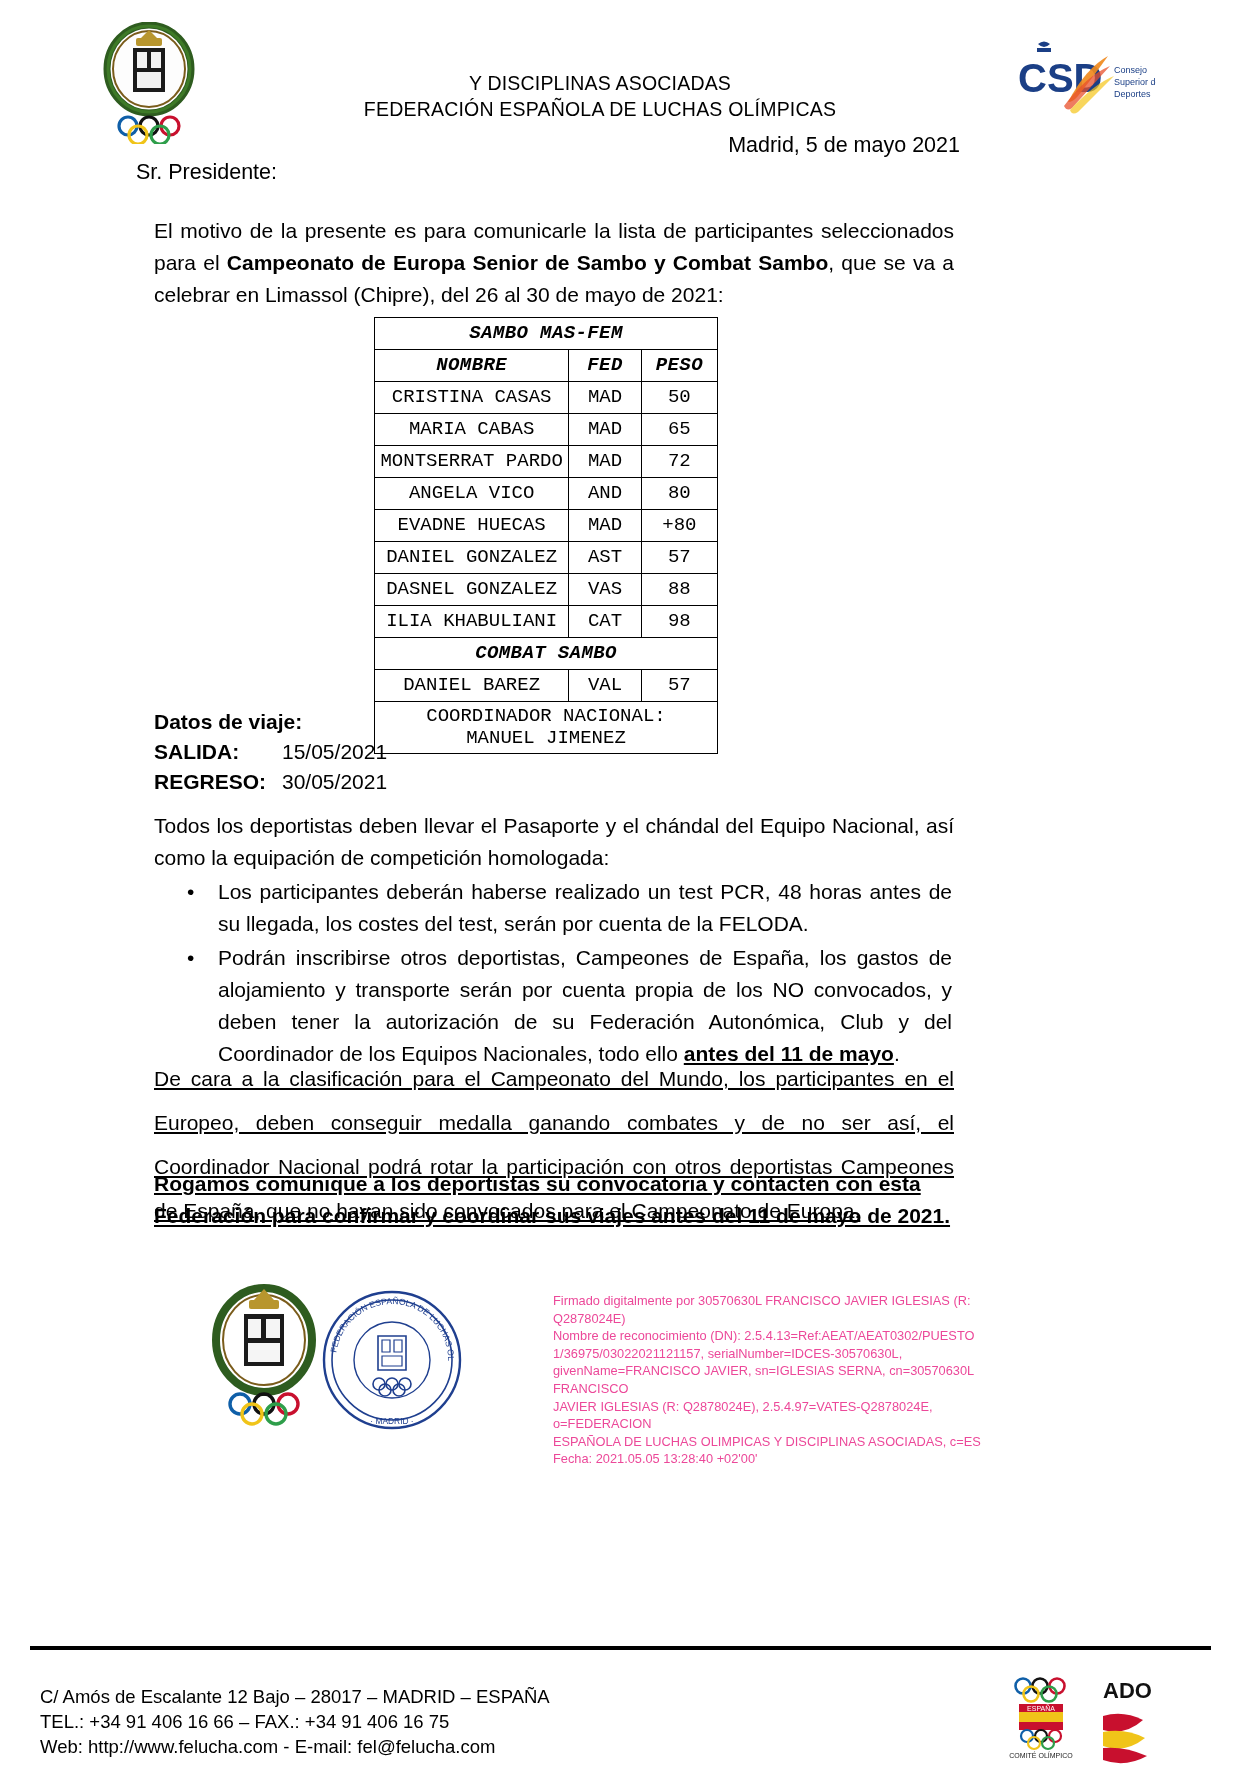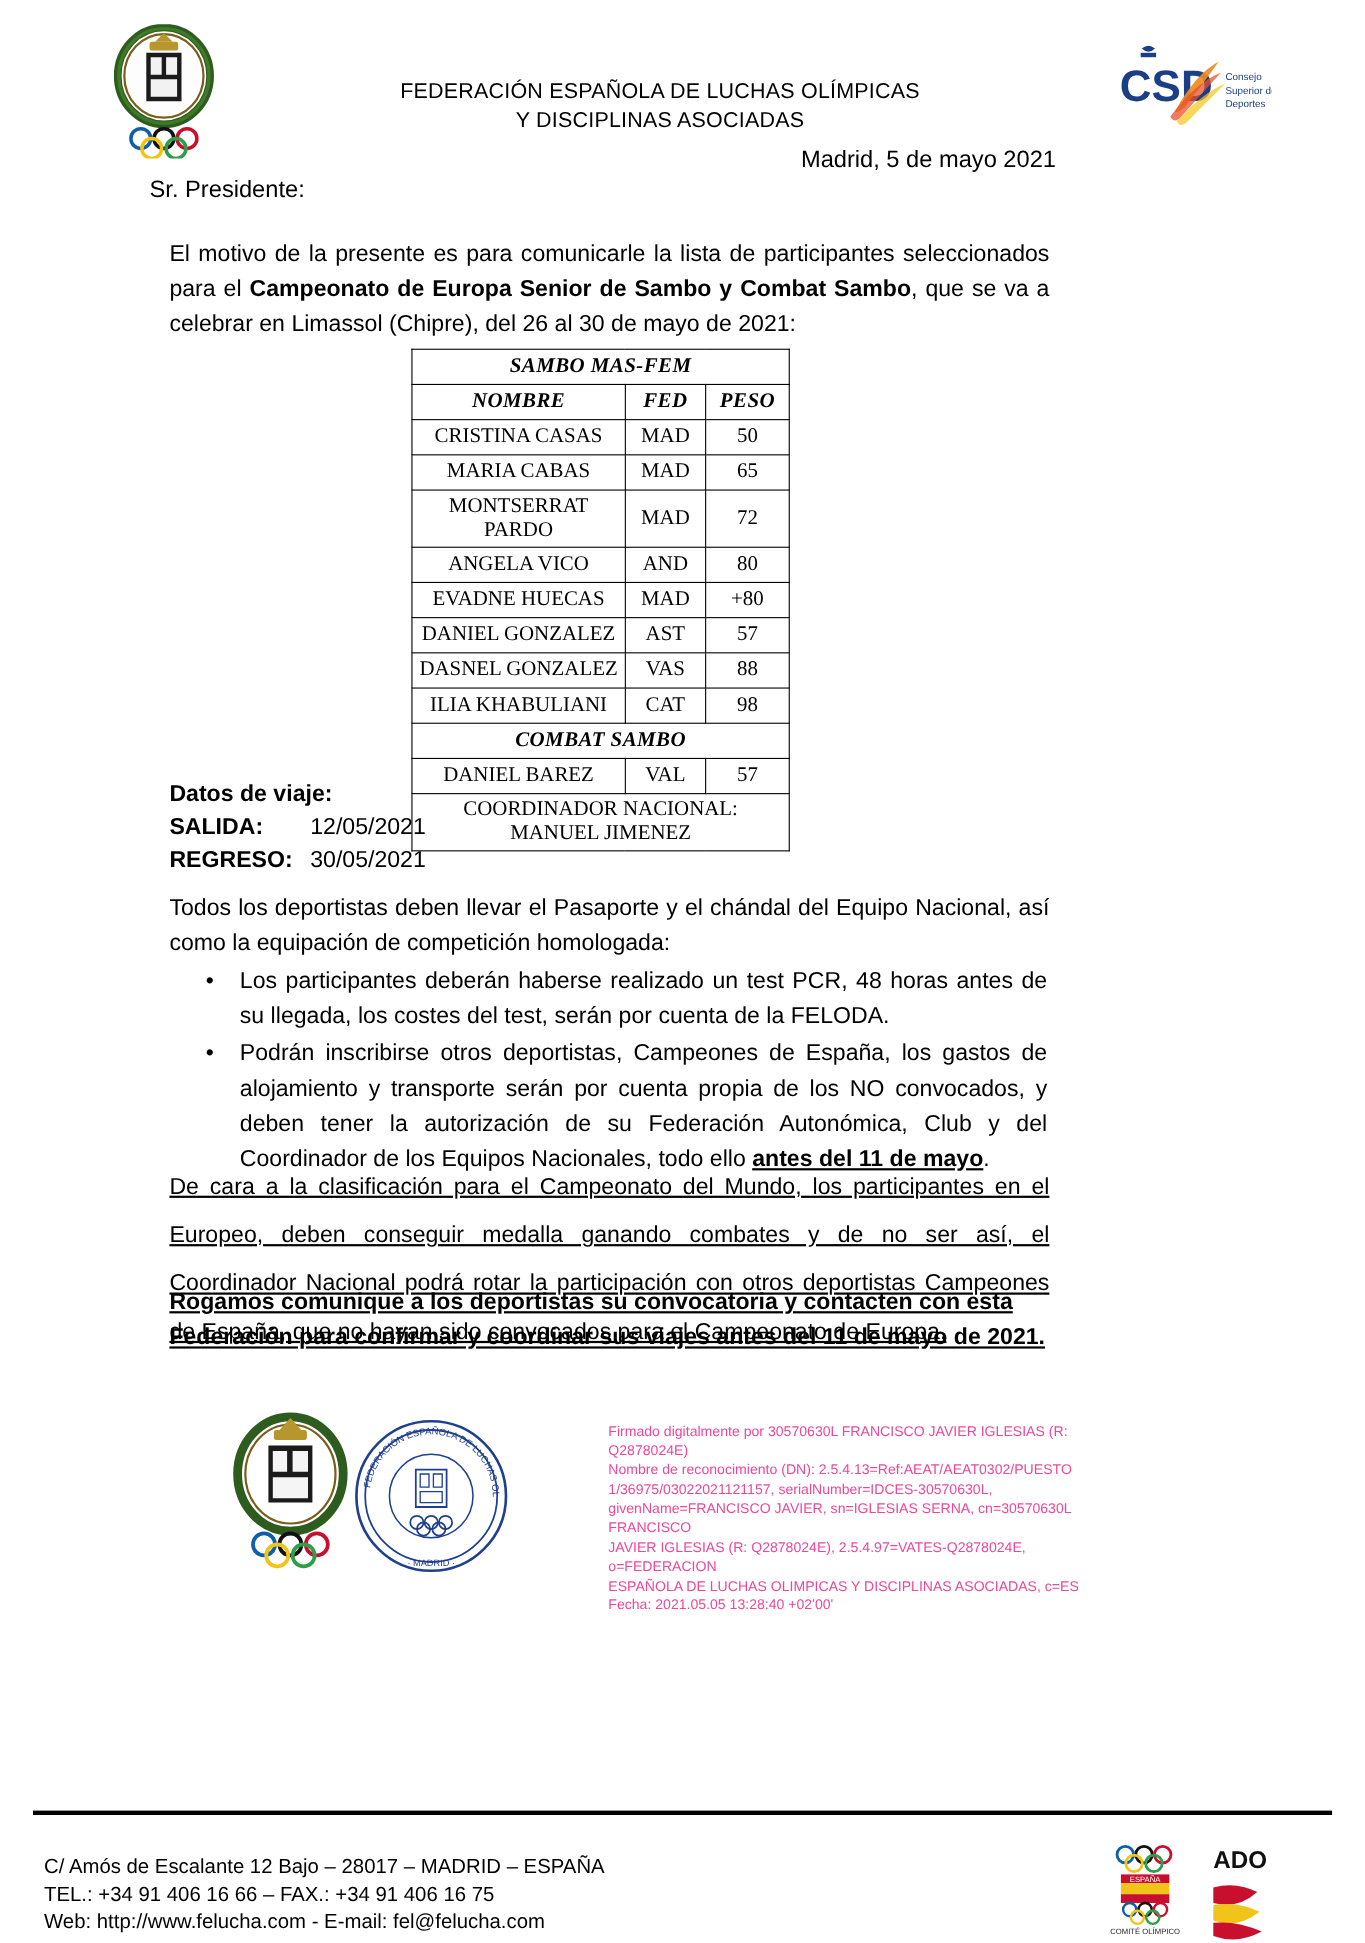--- a/index.html
+++ b/index.html
@@ -75,21 +75,21 @@
   
   .tbl-wrap {
     position: absolute;
     left: 374px; top: 317px;
     width: 344px;
   }
   table.roster {
     border-collapse: collapse;
     width: 100%;
     font-size: 19px;
-    font-family: Liberation Serif, serif;
+    font-family: Liberation Mono, monospace;
   }
   table.roster td {
     border: 1.6px solid #000;
     padding: 3px 4px 4px 4px;
     text-align: center;
     height: 24px;
     line-height: 22px;
   }
   table.roster td.section {
     font-weight: bold;
@@ -223,22 +223,22 @@
       <g fill="none" stroke-width="3.2">
         <circle cx="25" cy="104" r="9" stroke="#0f5fa8"></circle>
         <circle cx="46" cy="104" r="9" stroke="#111111"></circle>
         <circle cx="67" cy="104" r="9" stroke="#c8102e"></circle>
         <circle cx="35" cy="113" r="9" stroke="#f0c419"></circle>
         <circle cx="57" cy="113" r="9" stroke="#2e9e4a"></circle>
       </g>
     </svg>
 
     <div class="header-title">
+      <div>Y DISCIPLINAS ASOCIADAS</div>
       <div>FEDERACIÓN ESPAÑOLA DE LUCHAS OLÍMPICAS</div>
-      <div>Y DISCIPLINAS ASOCIADAS</div>
     </div>
 
     <svg class="csd-logo" viewBox="0 0 140 85">
       <path d="M22 4 q6 -5 12 0 q-3 3 -6 3 q-3 0 -6 -3 z" fill="#1b3f86"></path>
       <rect x="21" y="8" width="14" height="4" fill="#1b3f86"></rect>
       <text x="2" y="52" font-family="Liberation Sans, sans-serif" font-size="40" font-weight="bold" fill="#1b3f86">CSD</text>
       <path d="M52 62 q18 -34 40 -46 q-14 20 -30 40 q-5 6 -10 6 z" fill="#f08a1e" opacity="0.92"></path>
       <path d="M48 66 q22 -30 46 -40 q-20 22 -38 42 q-5 4 -8 -2 z" fill="#e8502b" opacity="0.75"></path>
       <path d="M54 70 q24 -26 44 -34 q-20 20 -36 36 q-6 4 -8 -2 z" fill="#f5c518" opacity="0.7"></path>
       <g font-family="Liberation Sans, sans-serif" font-size="9" fill="#1b3f86">
@@ -321,21 +321,21 @@
             <div>COORDINADOR NACIONAL:</div>
             <div>MANUEL JIMENEZ</div>
           </td>
         </tr>
       </tbody>
     </table>
   </div>
 
   <div class="travel">
     <div class="hdr">Datos de viaje:</div>
-    <div><span class="lbl">SALIDA:</span><span class="val">12/05/2021</span></div>
+    <div><span class="lbl">SALIDA:</span><span class="val">15/05/2021</span></div>
     <div><span class="lbl">REGRESO:</span><span class="val">30/05/2021</span></div>
   </div>
 
   <div class="para-notes">
     <div>Todos los deportistas deben llevar el Pasaporte y el chándal del Equipo Nacional, así como la equipación de competición homologada:</div>
     <ul class="bullets">
       <li>Los participantes deberán haberse realizado un test PCR, 48 horas antes de su llegada, los costes del test, serán por cuenta de la FELODA.</li>
       <li><span>Podrán inscribirse otros deportistas, Campeones de España, los gastos de alojamiento y transporte serán por cuenta propia de los NO convocados, y deben tener la autorización de su Federación Autonómica, Club y del Coordinador de los Equipos Nacionales, todo ello </span><span class="u">antes del 11 de mayo</span><span>.</span></li>
     </ul>
   </div>

